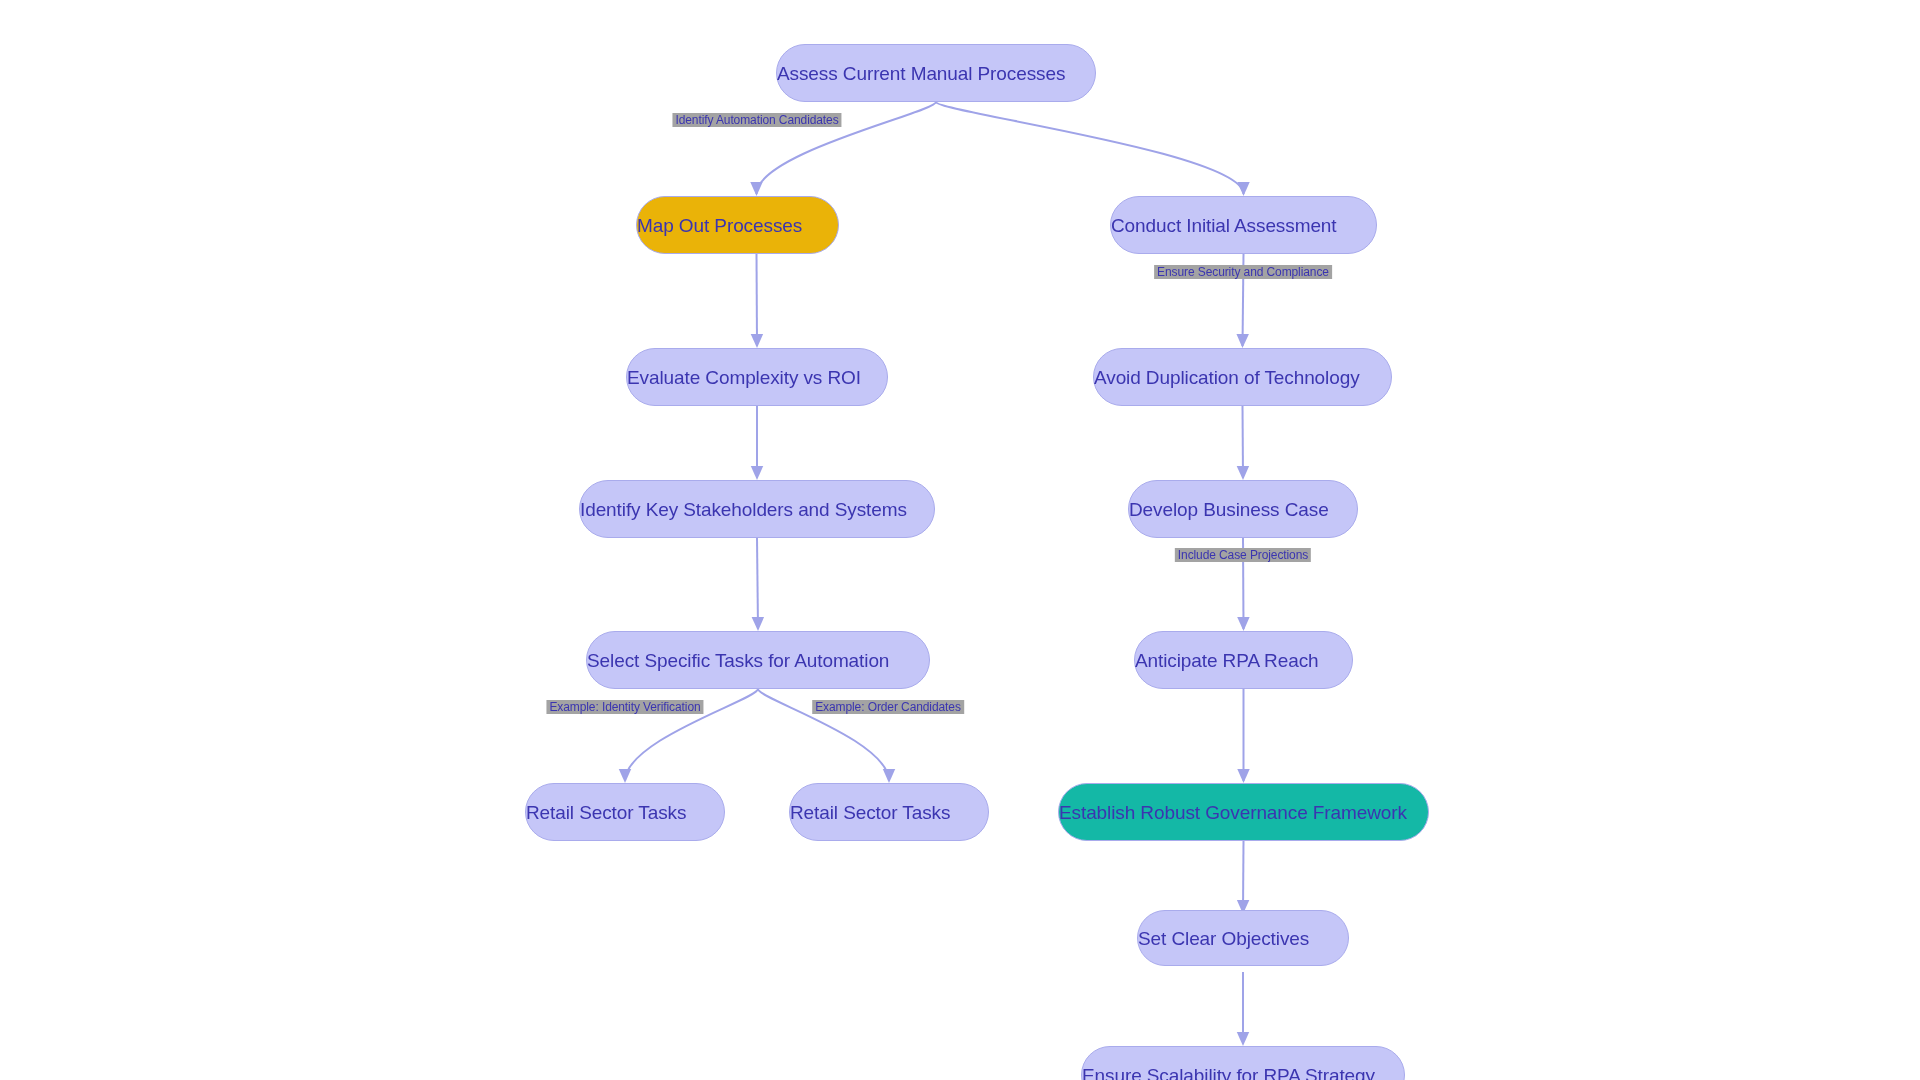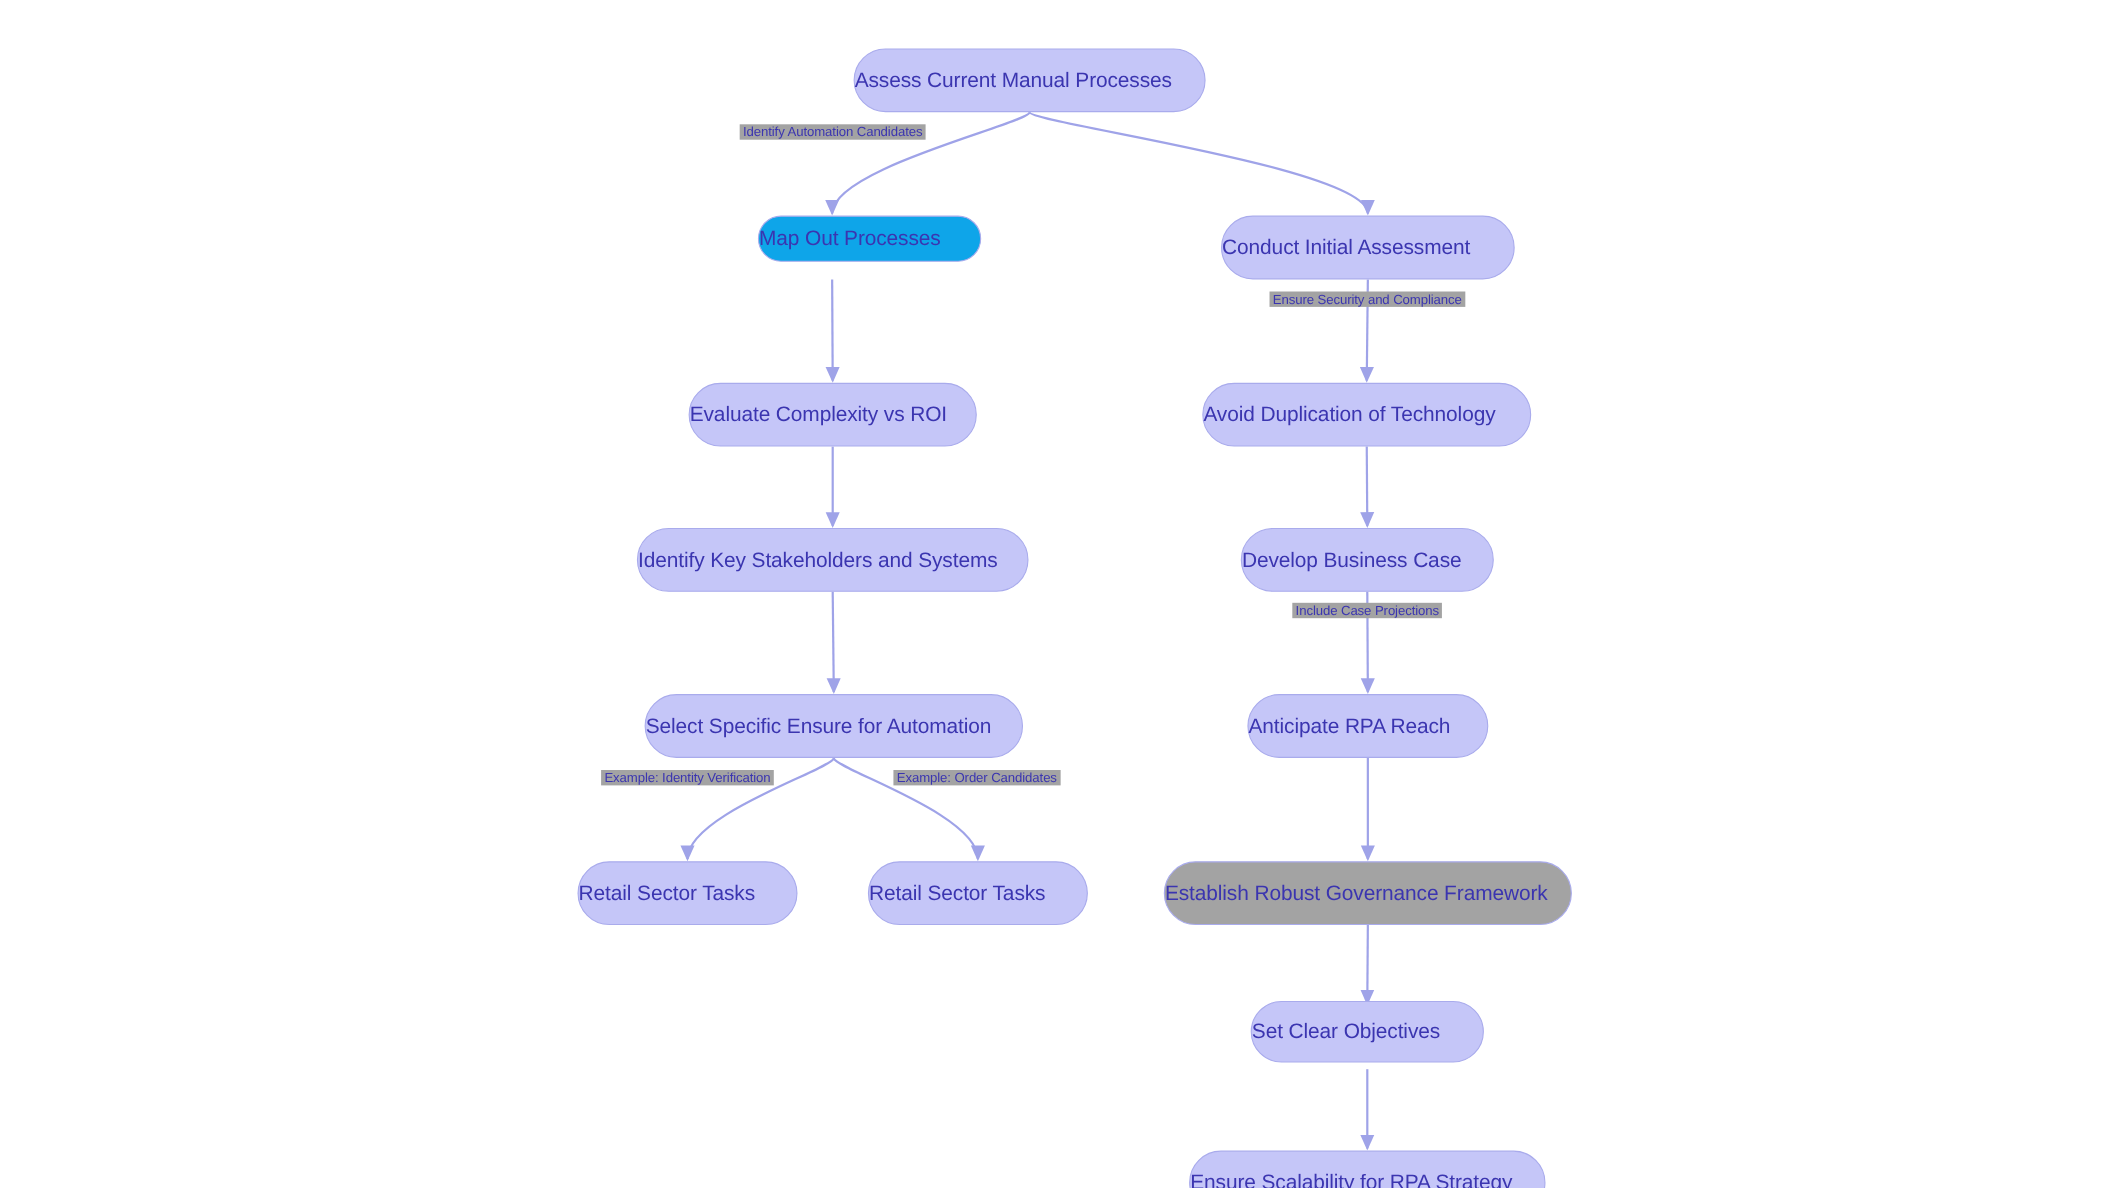--- a/index.html
+++ b/index.html
@@ -82,51 +82,51 @@
         <path d="M1243.5,689 L1243.5,781" fill="none" stroke="#9fa3e8" stroke-width="2" marker-end="url(#arrowhead)"></path>
         <path d="M1243.5,841 L1243,912" fill="none" stroke="#9fa3e8" stroke-width="2" marker-end="url(#arrowhead)"></path>
         <path d="M1243,972 L1243,1044" fill="none" stroke="#9fa3e8" stroke-width="2" marker-end="url(#arrowhead)"></path>
       </g>
   </svg>
 
   <div id="node-layer">
       <div class="node" style="left: 776px; top: 44px; width: 320px; height: 58px; background: rgb(197, 198, 248); border-color: rgb(169, 171, 236); color: rgb(59, 53, 176);">
         <span>Assess Current Manual Processes</span>
       </div>
-      <div class="node" style="left: 689px; top: 196px; width: 203px; height: 42px; background: #0ea5e9; border-color: rgb(169, 171, 236); color: rgb(59, 53, 176);">
+      <div class="node" style="left: 636px; top: 196px; width: 203px; height: 58px; background: #eab308; border-color: rgb(169, 171, 236); color: rgb(59, 53, 176);">
         <span>Map Out Processes</span>
       </div>
       <div class="node" style="left: 1110px; top: 196px; width: 267px; height: 58px; background: rgb(197, 198, 248); border-color: rgb(169, 171, 236); color: rgb(59, 53, 176);">
         <span>Conduct Initial Assessment</span>
       </div>
       <div class="node" style="left: 626px; top: 348px; width: 262px; height: 58px; background: rgb(197, 198, 248); border-color: rgb(169, 171, 236); color: rgb(59, 53, 176);">
         <span>Evaluate Complexity vs ROI</span>
       </div>
       <div class="node" style="left: 1093px; top: 348px; width: 299px; height: 58px; background: rgb(197, 198, 248); border-color: rgb(169, 171, 236); color: rgb(59, 53, 176);">
         <span>Avoid Duplication of Technology</span>
       </div>
       <div class="node" style="left: 579px; top: 480px; width: 356px; height: 58px; background: rgb(197, 198, 248); border-color: rgb(169, 171, 236); color: rgb(59, 53, 176);">
         <span>Identify Key Stakeholders and Systems</span>
       </div>
       <div class="node" style="left: 1128px; top: 480px; width: 230px; height: 58px; background: rgb(197, 198, 248); border-color: rgb(169, 171, 236); color: rgb(59, 53, 176);">
         <span>Develop Business Case</span>
       </div>
       <div class="node" style="left: 586px; top: 631px; width: 344px; height: 58px; background: rgb(197, 198, 248); border-color: rgb(169, 171, 236); color: rgb(59, 53, 176);">
-        <span>Select Specific Ensure for Automation</span>
+        <span>Select Specific Tasks for Automation</span>
       </div>
       <div class="node" style="left: 1134px; top: 631px; width: 219px; height: 58px; background: rgb(197, 198, 248); border-color: rgb(169, 171, 236); color: rgb(59, 53, 176);">
         <span>Anticipate RPA Reach</span>
       </div>
       <div class="node" style="left: 525px; top: 783px; width: 200px; height: 58px; background: rgb(197, 198, 248); border-color: rgb(169, 171, 236); color: rgb(59, 53, 176);">
         <span>Retail Sector Tasks</span>
       </div>
       <div class="node" style="left: 789px; top: 783px; width: 200px; height: 58px; background: rgb(197, 198, 248); border-color: rgb(169, 171, 236); color: rgb(59, 53, 176);">
         <span>Retail Sector Tasks</span>
       </div>
-      <div class="node" style="left: 1058px; top: 783px; width: 371px; height: 58px; background: #a3a3a3; border-color: rgb(169, 171, 236); color: rgb(59, 53, 176);">
+      <div class="node" style="left: 1058px; top: 783px; width: 371px; height: 58px; background: #14b8a6; border-color: rgb(169, 171, 236); color: rgb(59, 53, 176);">
         <span>Establish Robust Governance Framework</span>
       </div>
       <div class="node" style="left: 1137px; top: 910px; width: 212px; height: 56px; background: rgb(197, 198, 248); border-color: rgb(169, 171, 236); color: rgb(59, 53, 176);">
         <span>Set Clear Objectives</span>
       </div>
       <div class="node" style="left: 1081px; top: 1046px; width: 324px; height: 58px; background: rgb(197, 198, 248); border-color: rgb(169, 171, 236); color: rgb(59, 53, 176);">
         <span>Ensure Scalability for RPA Strategy</span>
       </div>
     </div>
   <div id="label-layer">

